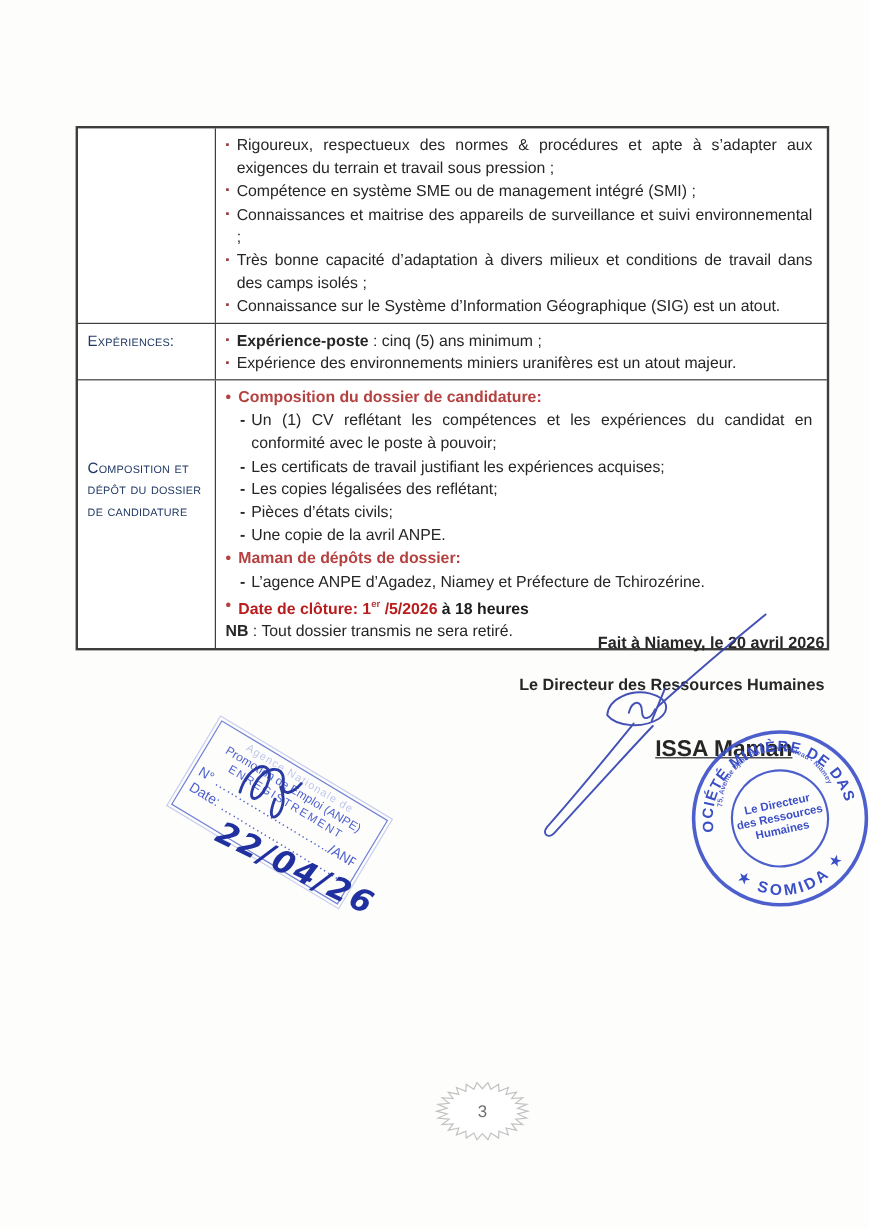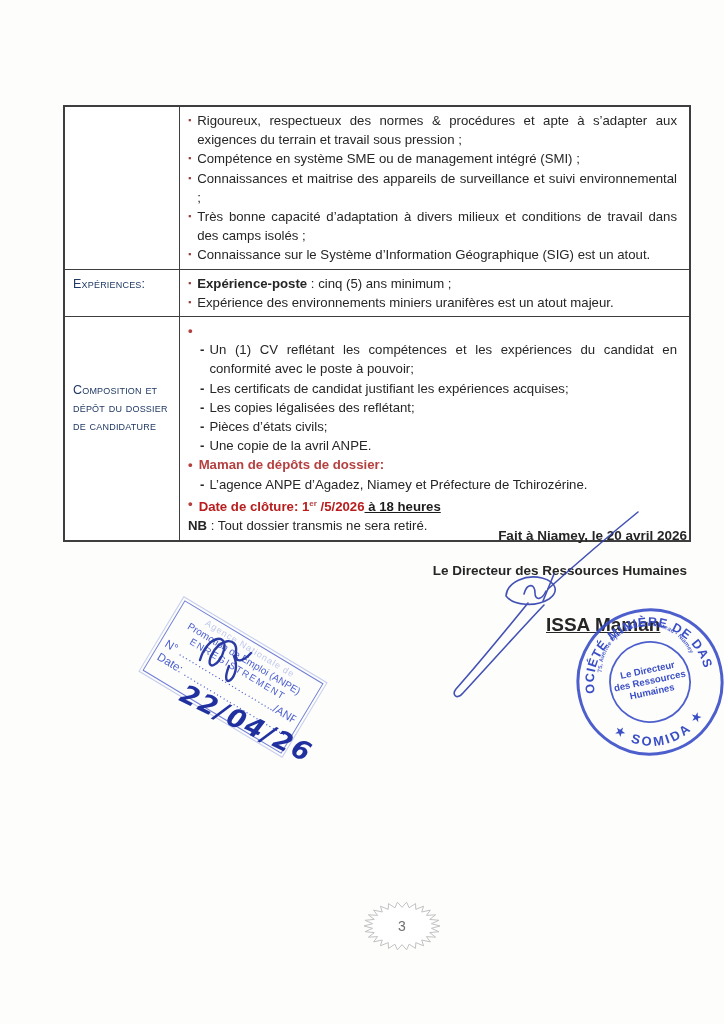--- a/index.html
+++ b/index.html
@@ -30,21 +30,21 @@
   .b-item{display:flex;text-align:justify;}
   .sq-bullet{color:#993a3a;font-size:9px;line-height:19.2px;margin-right:6px;flex:0 0 auto;}
   .b-text{flex:1;}
   .b-bold{font-weight:bold;}
   .r3-heading{display:flex;color:#b54040;font-weight:bold;}
   .r3-dot{margin-right:6px;flex:0 0 auto;}
   .r3-dash{display:flex;padding-left:12px;text-align:justify;}
   .r3-dash .dash{margin-right:5px;font-weight:bold;flex:0 0 auto;}
   .r3-closure{padding-left:0;}
   .r3-closure .red{color:#b91c1c;font-weight:bold;}
-  .r3-closure .black{color:#1c1c1c;font-weight:bold;text-decoration:underline;}
+  .r3-closure .black{color:#1c1c1c;font-weight:bold;}
   .r3-closure sup{font-size:8px;color:#b54040;font-weight:bold;}
   .r3-nb .nb-b{font-weight:bold;}
   
   .sig-place{position:absolute;top:528px;right:37px;font-size:13.5px;font-weight:bold;}
   .sig-role{position:absolute;top:563px;right:37px;font-size:13.5px;font-weight:bold;}
   .sig-name{position:absolute;top:614px;left:546px;font-size:19px;font-weight:bold;text-decoration:underline;}
   
   .anpe-stamp{
     position:absolute;left:152px;top:636px;width:162px;height:82px;
     transform:rotate(31deg);transform-origin:center;
@@ -117,28 +117,29 @@
           <span class="b-text">Expérience des environnements miniers uranifères est un atout majeur.</span>
         </div>
       </div>
   </div>
 
   <div class="t-row row-dossier">
     <div class="t-left center">Composition et dépôt du dossier de candidature</div>
     <div class="t-right">
         <div class="r3-heading">
           <span class="r3-dot">•</span>
+          <span>Composition du dossier de candidature:</span>
         </div>
         <div class="r3-dash">
           <span class="dash">-</span>
           <span class="b-text">Un (1) CV reflétant les compétences et les expériences du candidat en conformité avec le poste à pouvoir;</span>
         </div>
         <div class="r3-dash">
           <span class="dash">-</span>
-          <span class="b-text">Les certificats de candidat justifiant les expériences acquises;</span>
+          <span class="b-text">Les certificats de travail justifiant les expériences acquises;</span>
         </div>
         <div class="r3-dash">
           <span class="dash">-</span>
           <span class="b-text">Les copies légalisées des reflétant;</span>
         </div>
         <div class="r3-dash">
           <span class="dash">-</span>
           <span class="b-text">Pièces d’états civils;</span>
         </div>
         <div class="r3-dash">

